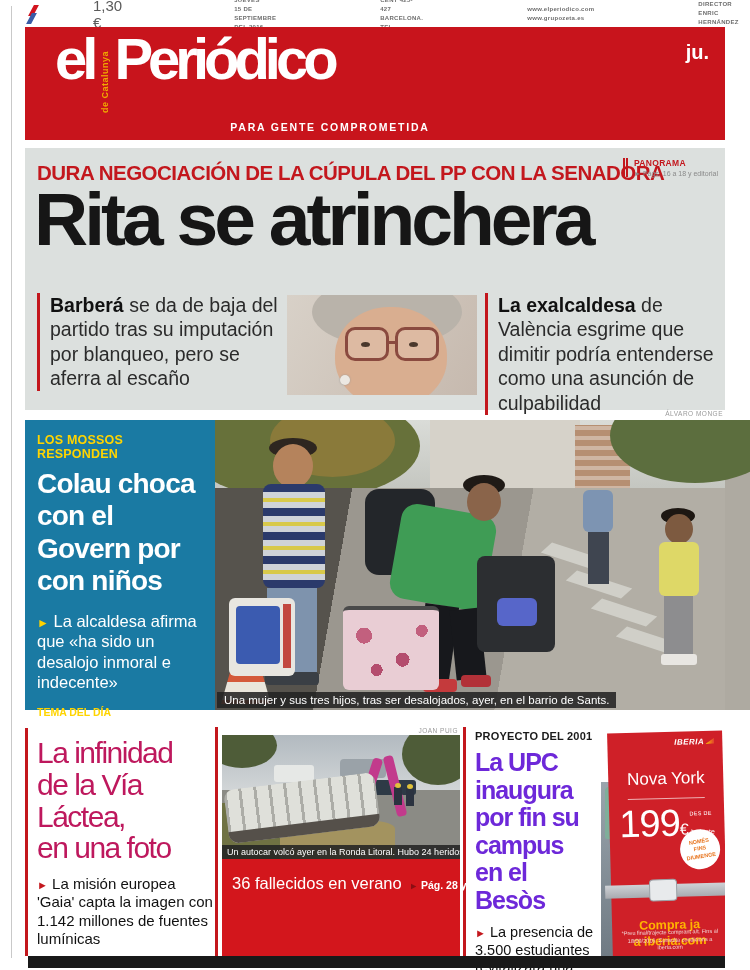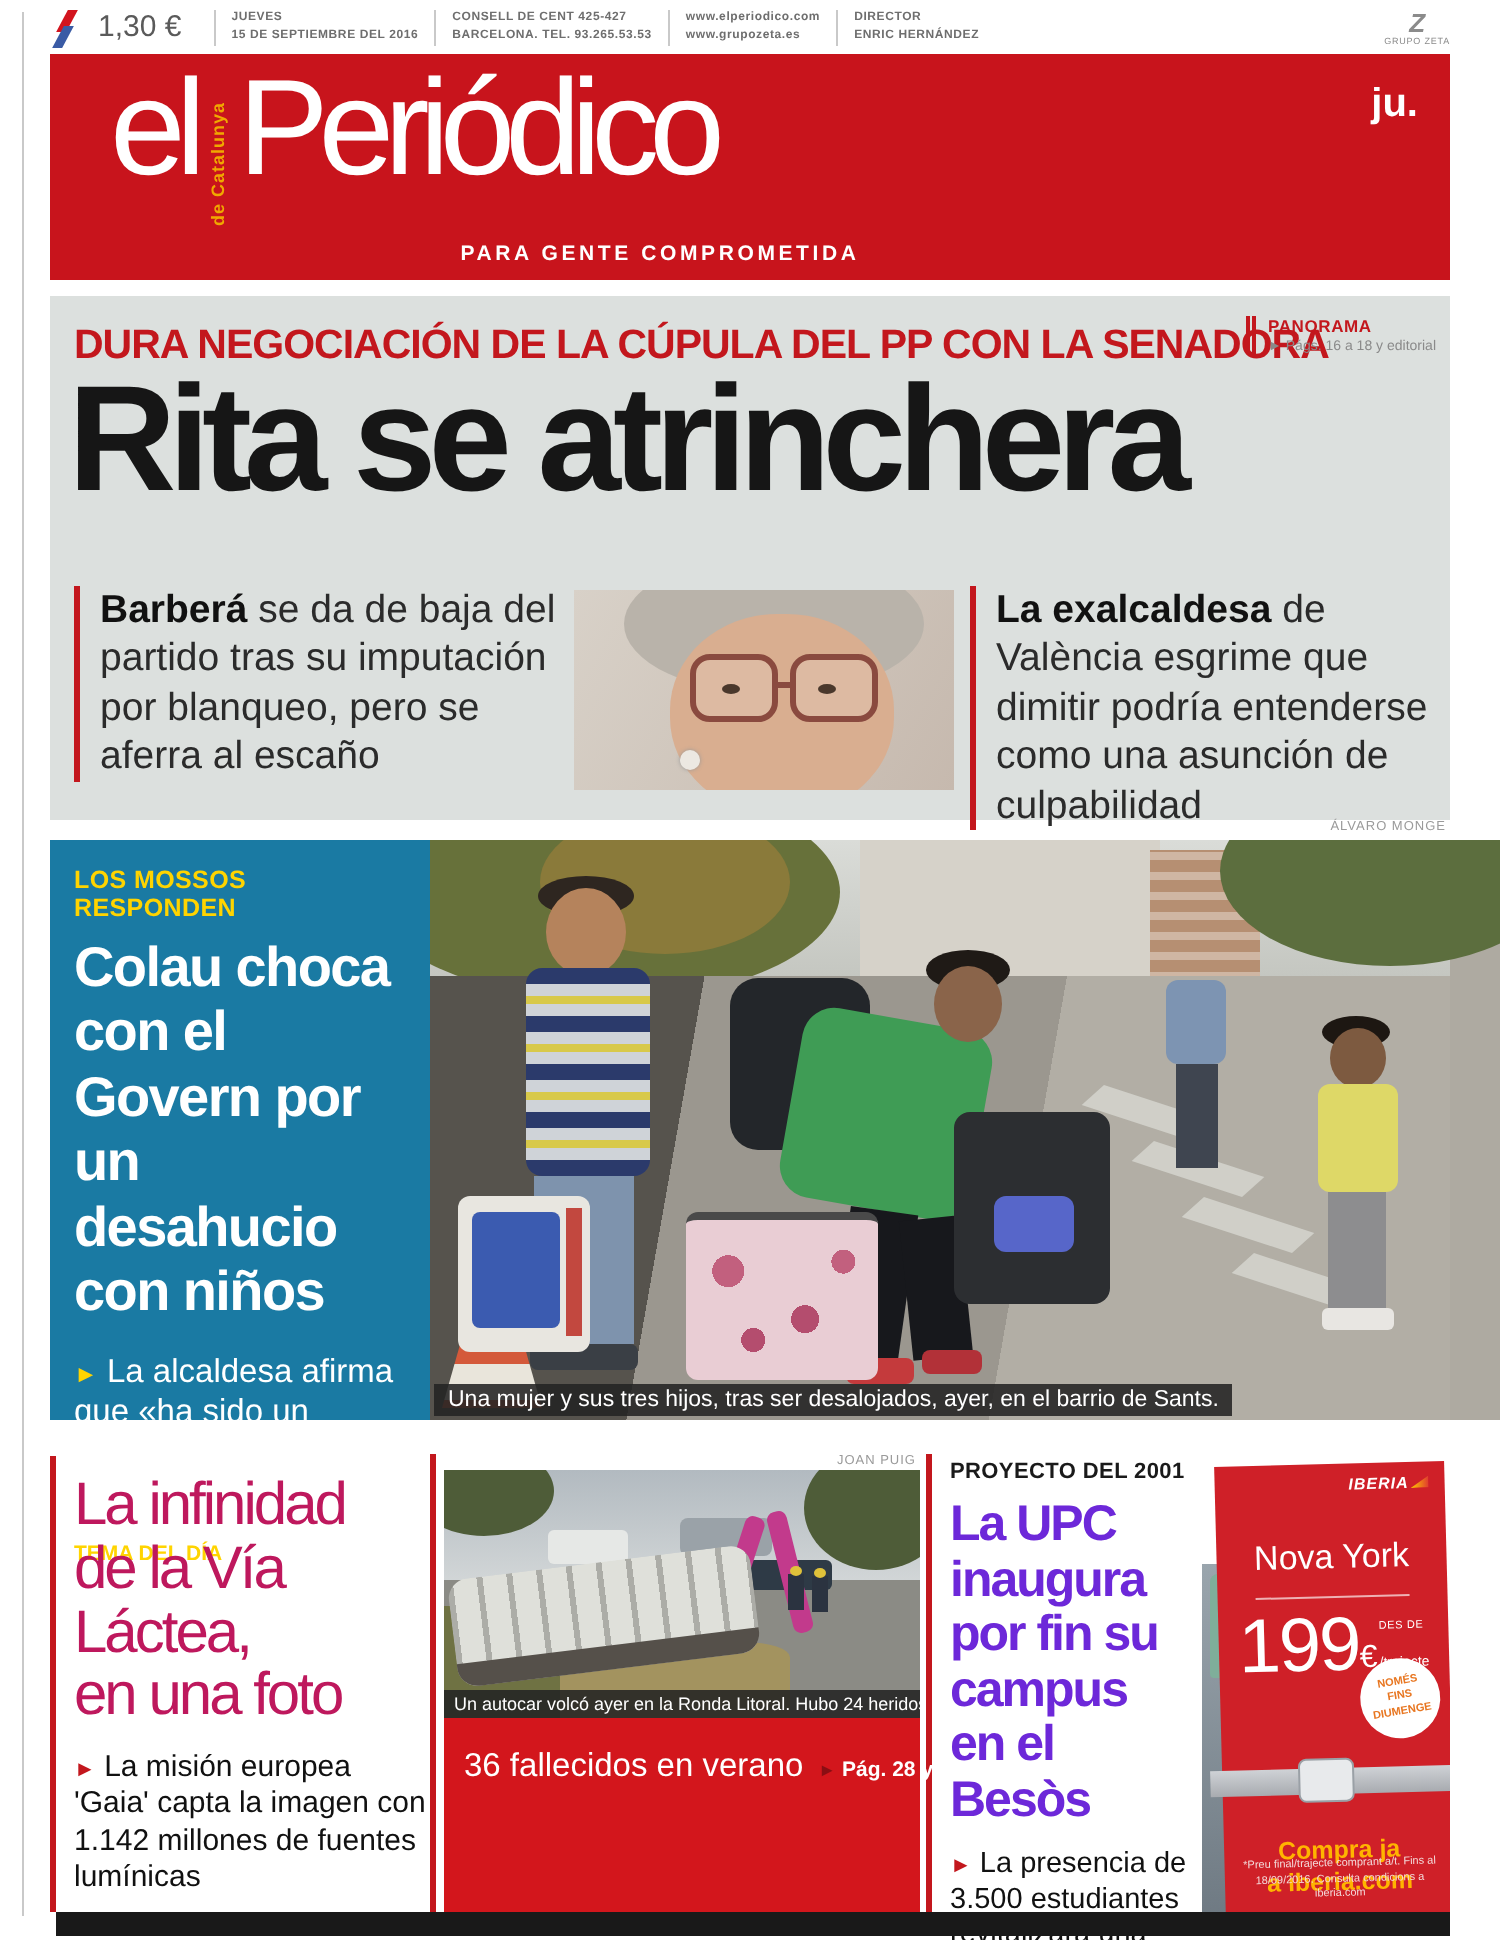--- a/index.html
+++ b/index.html
@@ -1,36 +1,36 @@
 <!DOCTYPE html>
 <html><head>
 <meta charset="utf-8">
 <style>
   * { margin:0; padding:0; box-sizing:border-box; }
   html,body { width:750px; height:970px; }
   body { position:relative; font-family:"Liberation Sans",sans-serif; background:#fff; overflow:hidden; }
-  .abs { position:absolute; }
+  .abs { position:absolute;gap:44px; }
 
   
   #topbar { left:25px; top:0; width:700px; height:27px; display:flex; align-items:center; }
   .zeta-bolt { width:20px; height:20px; margin-right:4px; position:relative; flex:0 0 auto; }
   .zeta-bolt .b1 { position:absolute; left:6px; top:1px; width:5px; height:11px; background:#d2141e; transform:skewX(-28deg); }
   .zeta-bolt .b2 { position:absolute; left:4px; top:9px; width:5px; height:11px; background:#3a5ba5; transform:skewX(-28deg); }
   .price { font-size:15px; color:#5a5a5a; margin-right:8px; }
   .tb-sep { width:1px; height:18px; background:#c9c9c9; margin:0 8px; }
   .tb-block { font-size:6px; font-weight:bold; color:#6e6e6e; letter-spacing:.3px; line-height:1.5; text-transform:uppercase; }
   .tb-block.norm { text-transform:none; }
   #grupozeta { margin-left:auto; text-align:center; color:#8b8b8b; }
   #grupozeta .z { font-size:13px; font-weight:bold; font-style:italic; line-height:1; }
   #grupozeta .t { font-size:4.5px; letter-spacing:.4px; }
 
   
   #masthead { left:25px; top:27px; width:700px; height:113px; background:#c8141c; }
   .mast-title { position:absolute; left:30px; top:2px; display:flex; align-items:flex-start; color:#fff; }
-  .mast-el,.mast-main { font-size:68px; font-weight:normal; letter-spacing:-5px; line-height:1.05; }
+  .mast-el,.mast-main { font-size:58px; font-weight:bold; letter-spacing:-5px; line-height:1.05; }
   .mast-region { width:15px; height:82px; margin:12px 2px 0 4px; display:flex; align-items:center; justify-content:center; }
   .mast-region span { writing-mode:vertical-rl; transform:rotate(180deg); font-size:9px; font-weight:bold; color:#f0a800; letter-spacing:.5px; white-space:nowrap; }
   .mast-tagline { position:absolute; left:180px; bottom:7px; width:250px; text-align:center; color:#fff; font-weight:bold; font-size:10.5px; letter-spacing:1.8px; }
   .mast-day { position:absolute; right:16px; top:8px; display:flex; }
   .mast-weekday { font-size:20px; font-weight:bold; color:#fff; margin-top:6px; }
   .mast-daynum { font-size:84px; color:#ffd60a; font-weight:400; line-height:.92; letter-spacing:-2px; }
 
   
   #lead { left:25px; top:148px; width:700px; height:262px; background:#dce0de;padding-left:12px; }
   .lead-kicker { position:absolute; left:12px; top:13px; color:#c3171d; font-weight:bold; font-size:20.5px; letter-spacing:-.5px; }
@@ -259,21 +259,20 @@
 </div>
 
 <div class="abs" id="credit1">ÁLVARO MONGE</div>
 
 <div class="abs" id="teal-box">
   <div class="teal-kicker">LOS MOSSOS RESPONDEN</div>
   <div class="teal-headline">
     <div>Colau choca</div>
     <div>con el</div>
     <div>Govern por</div>
-    <div>un desahucio</div>
     <div>con niños</div>
   </div>
   <div class="teal-deck"><span class="arr">►</span> <span>La alcaldesa afirma que «ha sido un desalojo inmoral e indecente»</span></div>
   <div class="teal-section">TEMA DEL DÍA</div>
   <div class="teal-pages"><span class="arr">►</span> <span>Páginas 2 a 5</span></div>
 </div>
 
 <div class="abs" id="photo1">
   <div class="p1-sky"></div>
   <div class="p1-bldg"></div>

